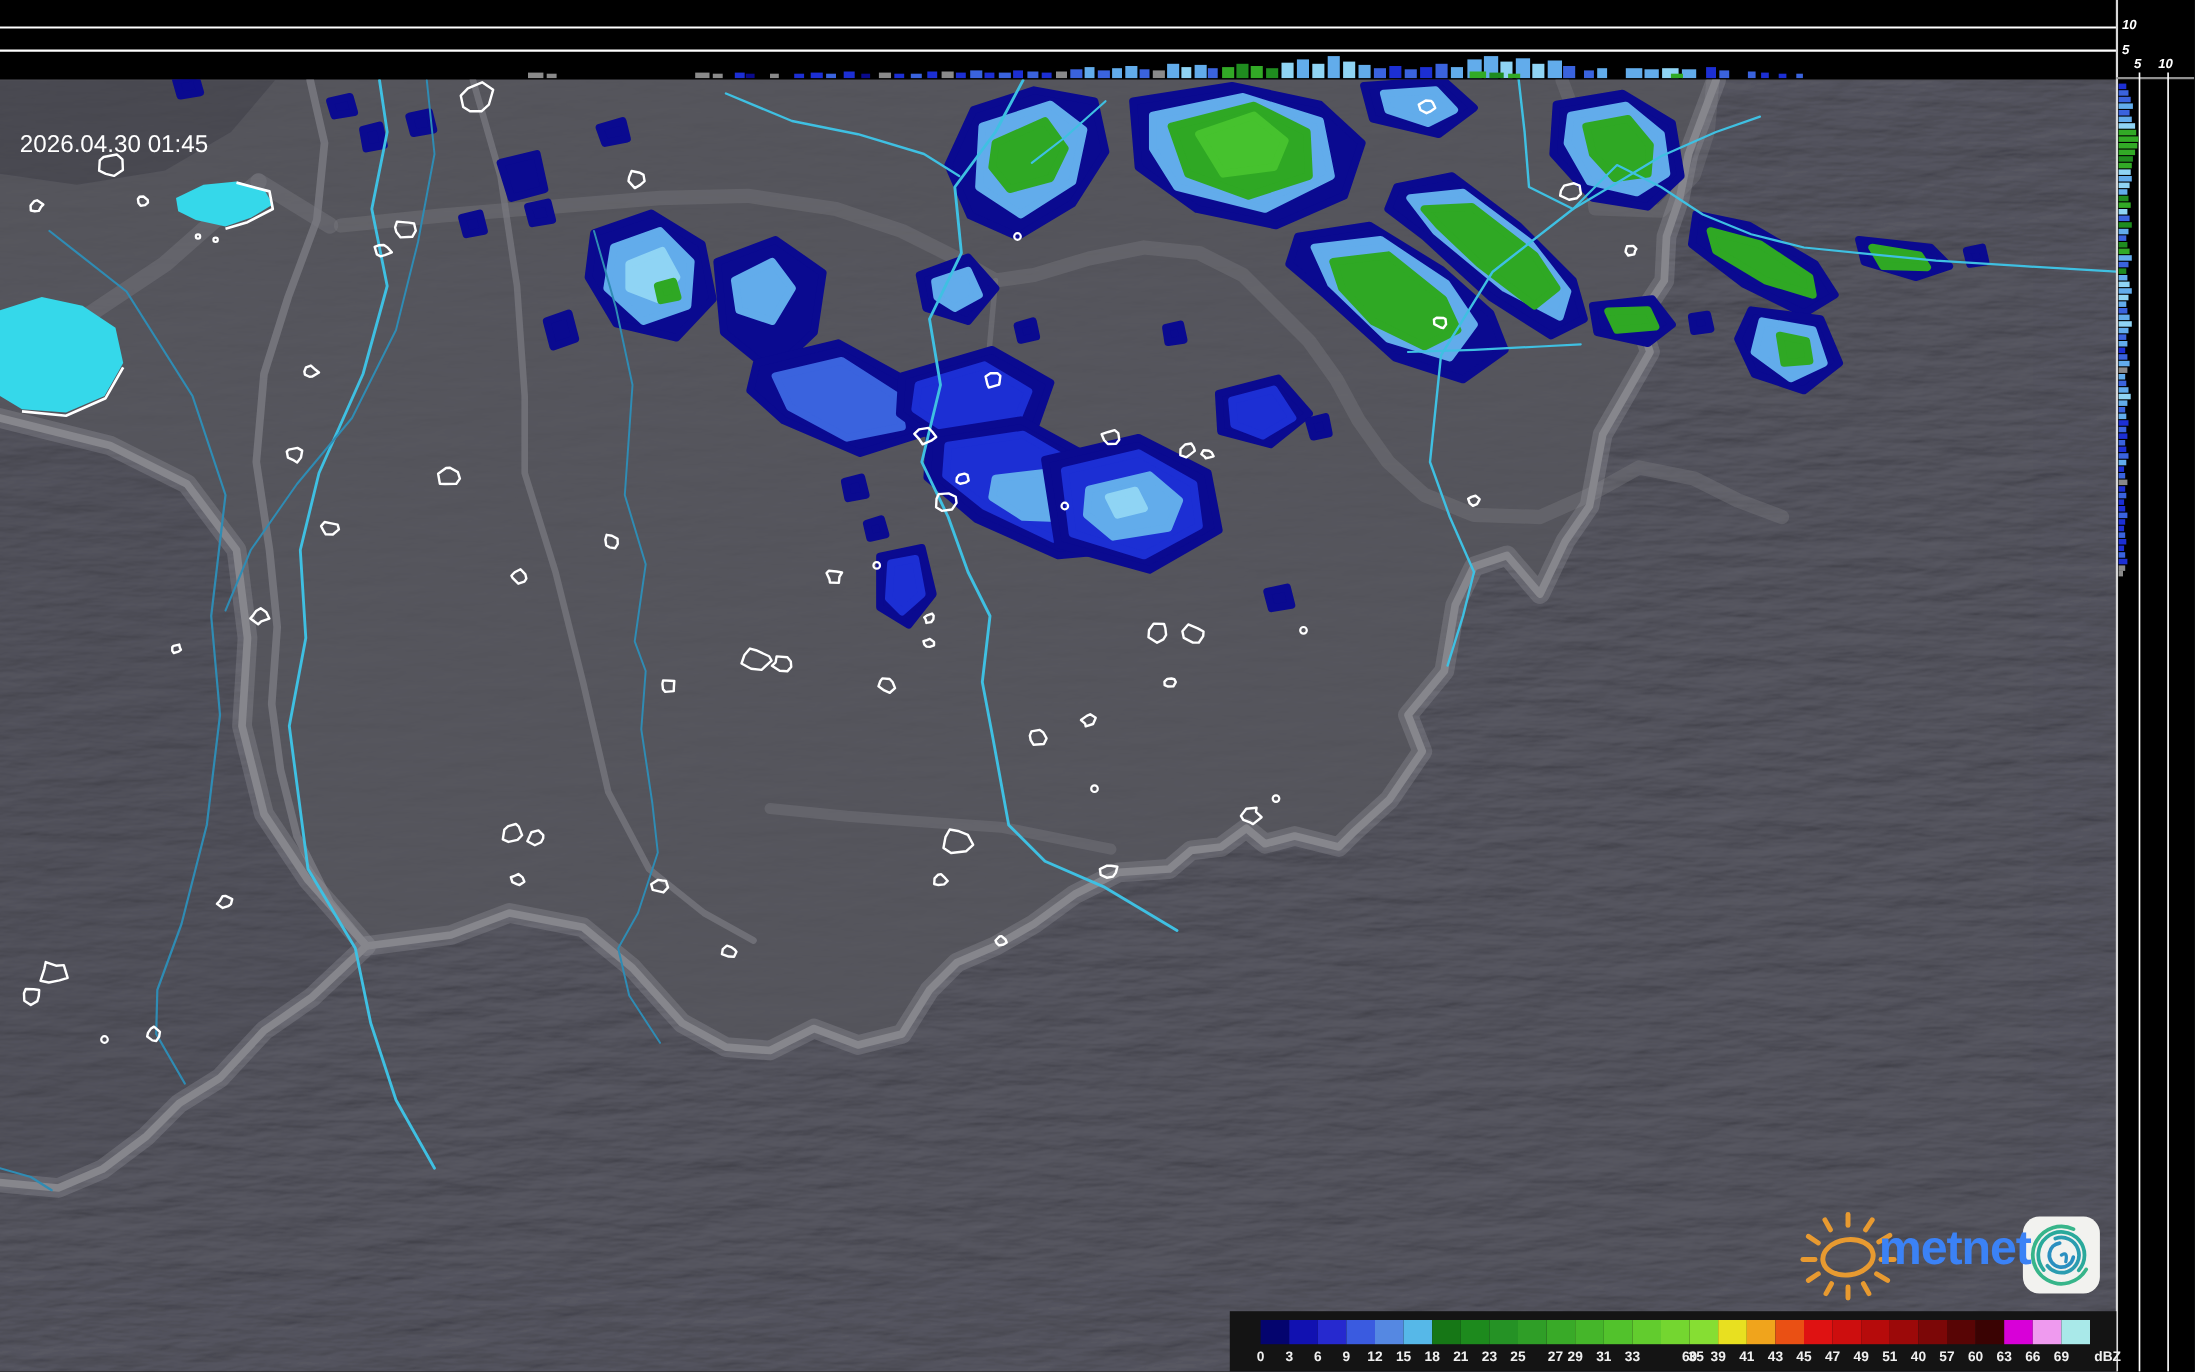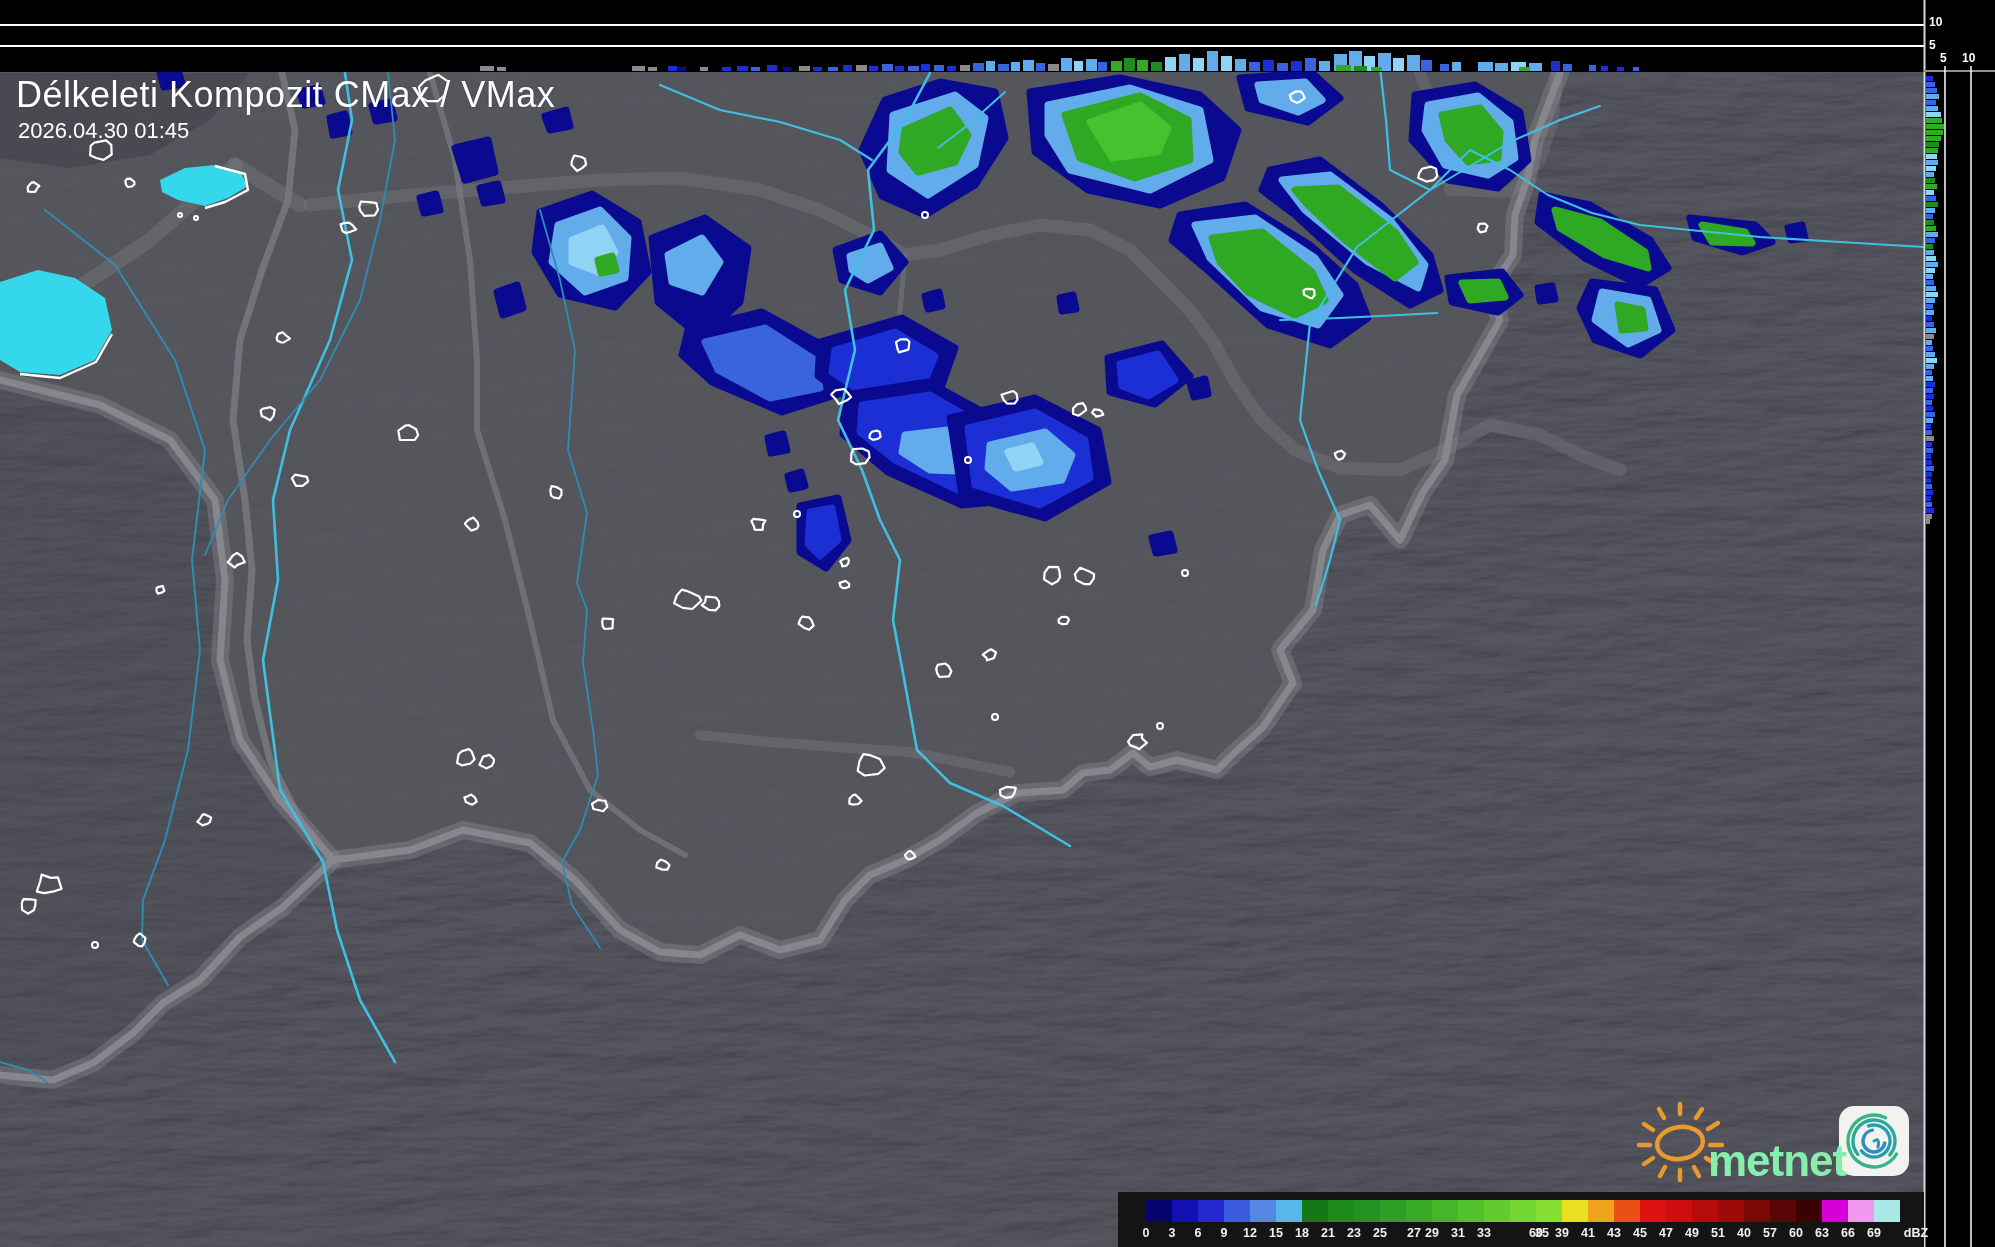--- a/index.html
+++ b/index.html
@@ -3,28 +3,28 @@
 <meta charset="utf-8">
 <style>
   html,body{margin:0;padding:0;background:#000;}
   #stage{position:relative;width:1995px;height:1247px;overflow:hidden;background:#000;
          font-family:"Liberation Sans",sans-serif;}
   #map-svg{position:absolute;left:0;top:0;}
   .ovl{position:absolute;color:#fff;}
   #page-title{left:16px;top:74px;font-size:36px;font-weight:500;letter-spacing:.5px;
               text-shadow:0 0 2px rgba(0,0,0,.35);}
   #page-datetime{left:18px;top:118px;font-size:22px;font-weight:500;}
-  .axis-lab{position:absolute;color:#fff;font-size:12px;font-weight:bold;line-height:12px;}
+  .axis-lab{position:absolute;color:#fff;font-size:12px;font-weight:bold;line-height:12px;font-style:italic;}
   #colorbar{position:absolute;left:1118px;top:1192px;width:806px;height:55px;background:#141414;}
   #cb-bar{position:absolute;left:28px;top:8px;height:22px;display:flex;}
   .cb-cell{height:22px;}
   .cb-lab{position:absolute;top:34px;font-size:12.5px;font-weight:bold;color:#f0f0f0;
           transform:translateX(-50%);white-space:nowrap;}
   #logo{position:absolute;left:1636px;top:1096px;width:290px;height:90px;}
-  #logo-text{position:absolute;left:72px;top:40px;font-size:44px;font-weight:bold;color:#86efac;
+  #logo-text{position:absolute;left:72px;top:14px;font-size:44px;font-weight:bold;color:#3b82f6;
              letter-spacing:-1px;}
 </style>
 </head>
 <body>
 
 <div id="stage">
 
   <svg id="map-svg" width="1995" height="1247" viewBox="0 0 1995 1247">
     <defs>
       <clipPath id="mapClip">
@@ -359,21 +359,20 @@
         <rect x="1926" y="484" width="6" height="5" fill="#3a63de"></rect>
         <rect x="1926" y="490" width="7" height="5" fill="#1c2fd4"></rect>
         <rect x="1926" y="496" width="5" height="5" fill="#1c2fd4"></rect>
         <rect x="1926" y="502" width="6" height="5" fill="#3a63de"></rect>
         <rect x="1926" y="508" width="8" height="5" fill="#1c2fd4"></rect>
         <rect x="1926" y="514" width="6" height="5" fill="#8a8a8a"></rect>
         <rect x="1926" y="519" width="4" height="5" fill="#8a8a8a"></rect>
       </g>
   </svg>
 
-  <div class="ovl" id="page-title">Délkeleti Kompozit CMax / VMax</div>
   <div class="ovl" id="page-datetime">2026.04.30 01:45</div>
 
   <div class="axis-lab" style="left:1929px;top:16px">10</div>
   <div class="axis-lab" style="left:1929px;top:39px">5</div>
   <div class="axis-lab" style="left:1940px;top:52px">5</div>
   <div class="axis-lab" style="left:1962px;top:52px">10</div>
 
   <div id="colorbar">
     <div id="cb-bar">
         <div class="cb-cell" style="width: 26px; background: rgb(4, 4, 110);"></div>

